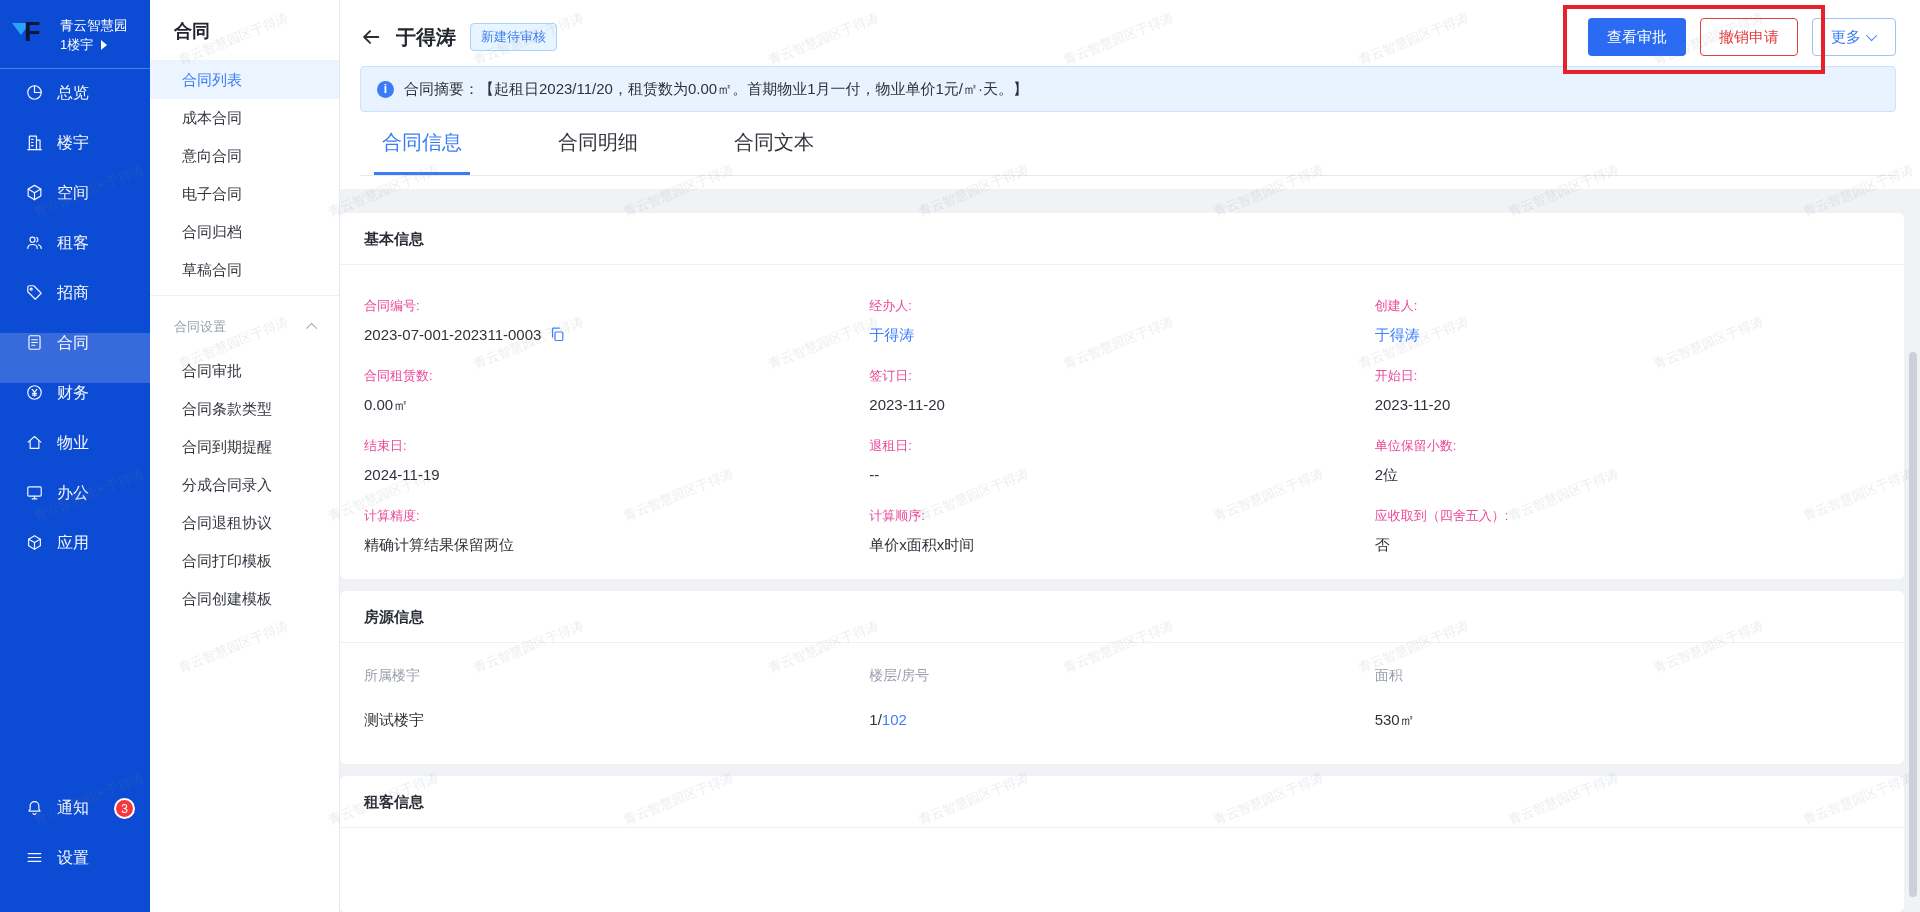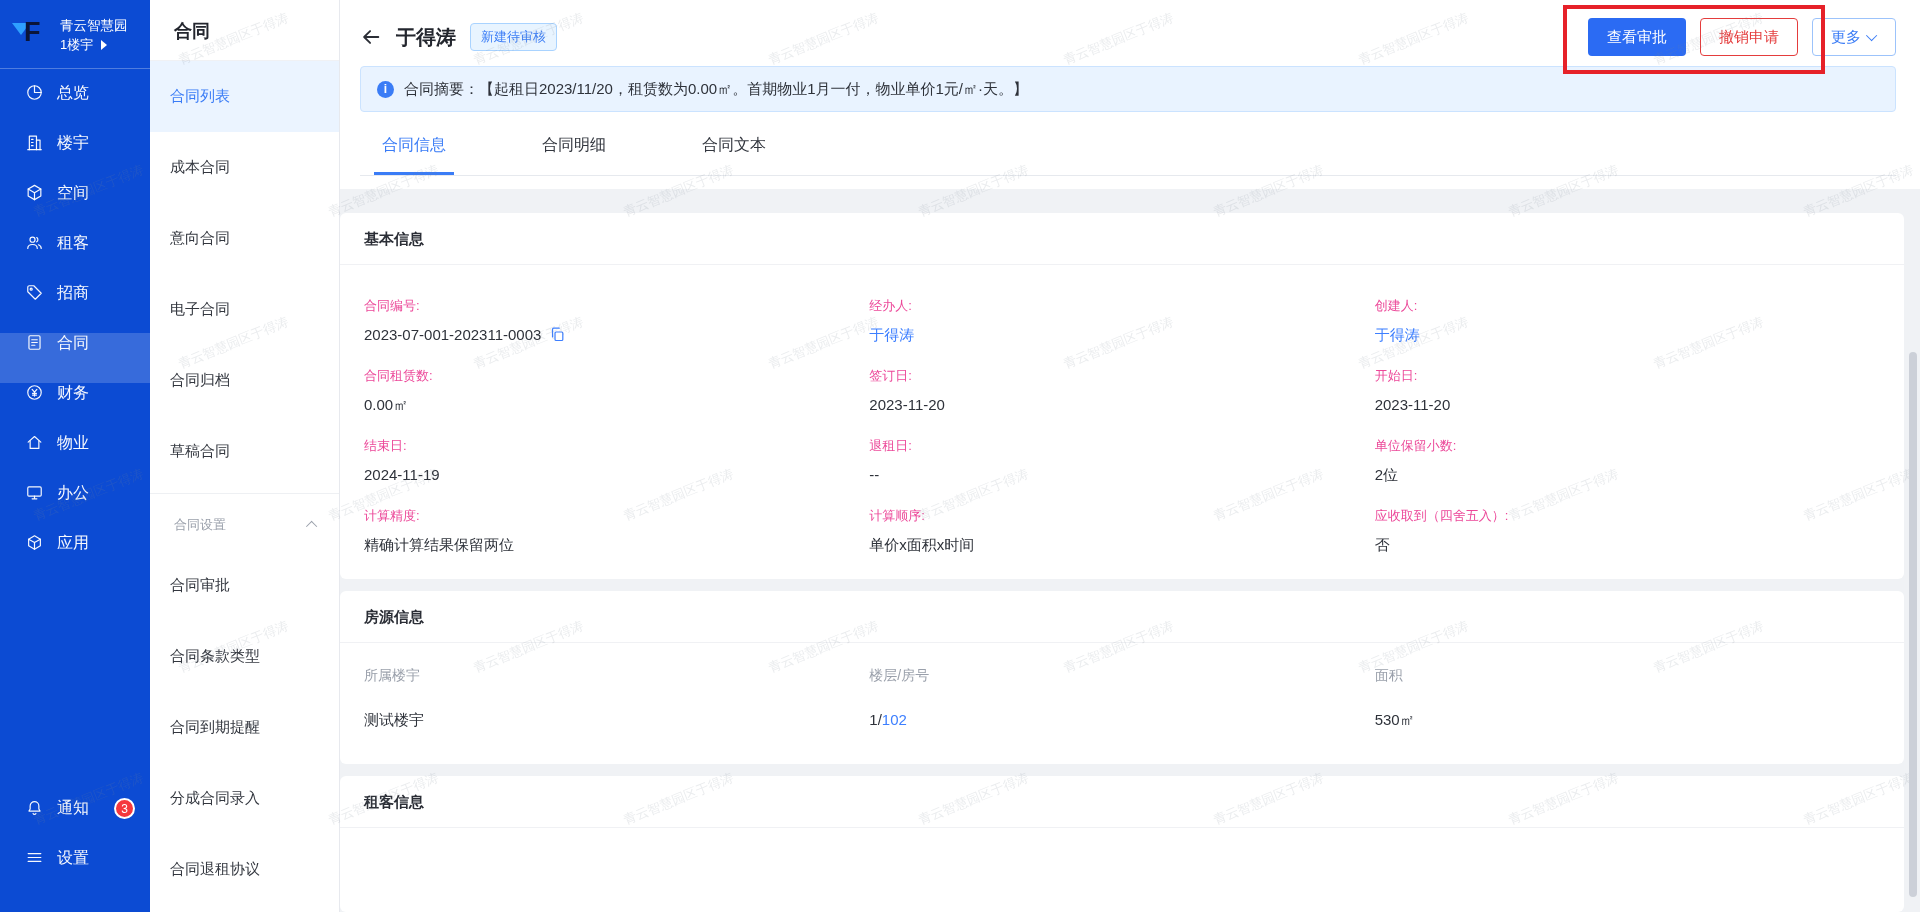--- a/index.html
+++ b/index.html
@@ -25,21 +25,21 @@
   .nicon { display:flex; width:19px; height:19px; }
   .nicon svg { width:19px; height:19px; fill:none; stroke:currentColor; stroke-width:1.5; stroke-linecap:round; stroke-linejoin:round; }
   .pspacer { flex:1; }
   .pbottom { padding-bottom:14px; }
   .badge { min-width:21px; height:21px; border-radius:11px; background:#f5383d; border:2px solid #fff;
     color:#fff; font-size:12px; display:inline-flex; align-items:center; justify-content:center; margin-left:12px; padding:0 4px; }
 
   
   .ssidebar { width:190px; background:#fff; border-right:1px solid #e7e9ee; flex-shrink:0; overflow:hidden; }
   .ssb-title { font-size:18px; font-weight:700; color:#23262e; padding:19px 24px 17px; border-bottom:1px solid #f0f1f4; }
-  .ssb-item { height:71px; display:flex; align-items:center; padding-left:20px; font-size:15px; color:#33373f; cursor:pointer; }
+  .ssb-item { height:38px; display:flex; align-items:center; padding-left:32px; font-size:15px; color:#33373f; cursor:pointer; }
   .ssb-item.active { background:#ebf4ff; color:var(--accent,#3a7cf6); }
   .ssb-sep { height:1px; background:#eef0f3; margin:6px 0; }
   .ssb-group { height:50px; display:flex; align-items:center; justify-content:space-between; padding:0 22px 0 24px; font-size:13px; color:#9aa0ab; cursor:pointer; }
   .chev-up { width:8px; height:8px; border-left:1.5px solid #9aa0ab; border-top:1.5px solid #9aa0ab; transform:rotate(45deg) translateY(2px); }
 
   
   .main { flex:1; display:flex; flex-direction:column; background:var(--pageBg,#f0f2f5); min-width:0; }
   .mheader { background:#fff; padding:10px 24px 13px 20px; }
   .title-row { height:54px; display:flex; align-items:center; }
   .back { width:22px; height:22px; cursor:pointer; flex-shrink:0; }
@@ -52,21 +52,21 @@
   .btn-primary { background:var(--primaryBtn,#2b6bf3); color:#fff; }
   .btn-danger { background:#fff; color:var(--danger,#e43d3d); border-color:var(--danger,#e43d3d); }
   .btn-more { background:#fff; color:var(--accent,#3a7cf6); border-color:#9cc3fb; }
   .chev-down { width:8px; height:8px; border-left:1.6px solid var(--accent,#3a7cf6); border-bottom:1.6px solid var(--accent,#3a7cf6); transform:rotate(-45deg) translateY(-2px); }
   .banner { margin-top:2px; height:46px; background:var(--bannerBg,#e9f3ff); border:1px solid var(--bannerBorder,#cbe3ff);
     border-radius:4px; display:flex; align-items:center; padding:0 16px; gap:10px; }
   .info-ic { width:17px; height:17px; border-radius:50%; background:var(--accent,#3a7cf6); color:#fff; font-size:12px; font-weight:700;
     display:flex; align-items:center; justify-content:center; font-style:normal; flex-shrink:0; }
   .banner-text { font-size:15px; color:#2e323a; }
   .tabs { margin-top:6px; padding-left:14px; border-bottom:1px solid #e6e9ee; display:flex; height:58px; align-items:flex-end; }
-  .tab { font-size:16px; color:#33373f; padding:0 8px 16px; margin-right:80px; cursor:pointer; border-bottom:3px solid transparent;font-family:Liberation Serif, serif; }
+  .tab { font-size:20px; color:#33373f; padding:0 8px 16px; margin-right:80px; cursor:pointer; border-bottom:3px solid transparent;font-family:Liberation Serif, serif; }
   .tab.active { color:var(--accent,#3a7cf6); border-bottom-color:var(--accent,#3a7cf6); }
 
   .content { flex:1; padding:24px 16px 0 0; display:flex; flex-direction:column; gap:12px; overflow:hidden; }
   .card { background:#fff; border-radius:6px; }
   .card:last-child { flex:1; }
   .sec-title { font-size:15px; font-weight:700; color:#2b2e36; padding:17px 24px 15px; border-bottom:1px solid #f0f1f4; }
   .fgrid { display:grid; grid-template-columns:1fr 1fr 1fr; padding:10px 24px 24px; }
   .field { padding-top:22px; }
   .flabel { font-size:13px; color:#ec4899; }
   .fvalue { font-size:15px; color:#2e323a; margin-top:11px; display:flex; align-items:center; gap:8px; }

